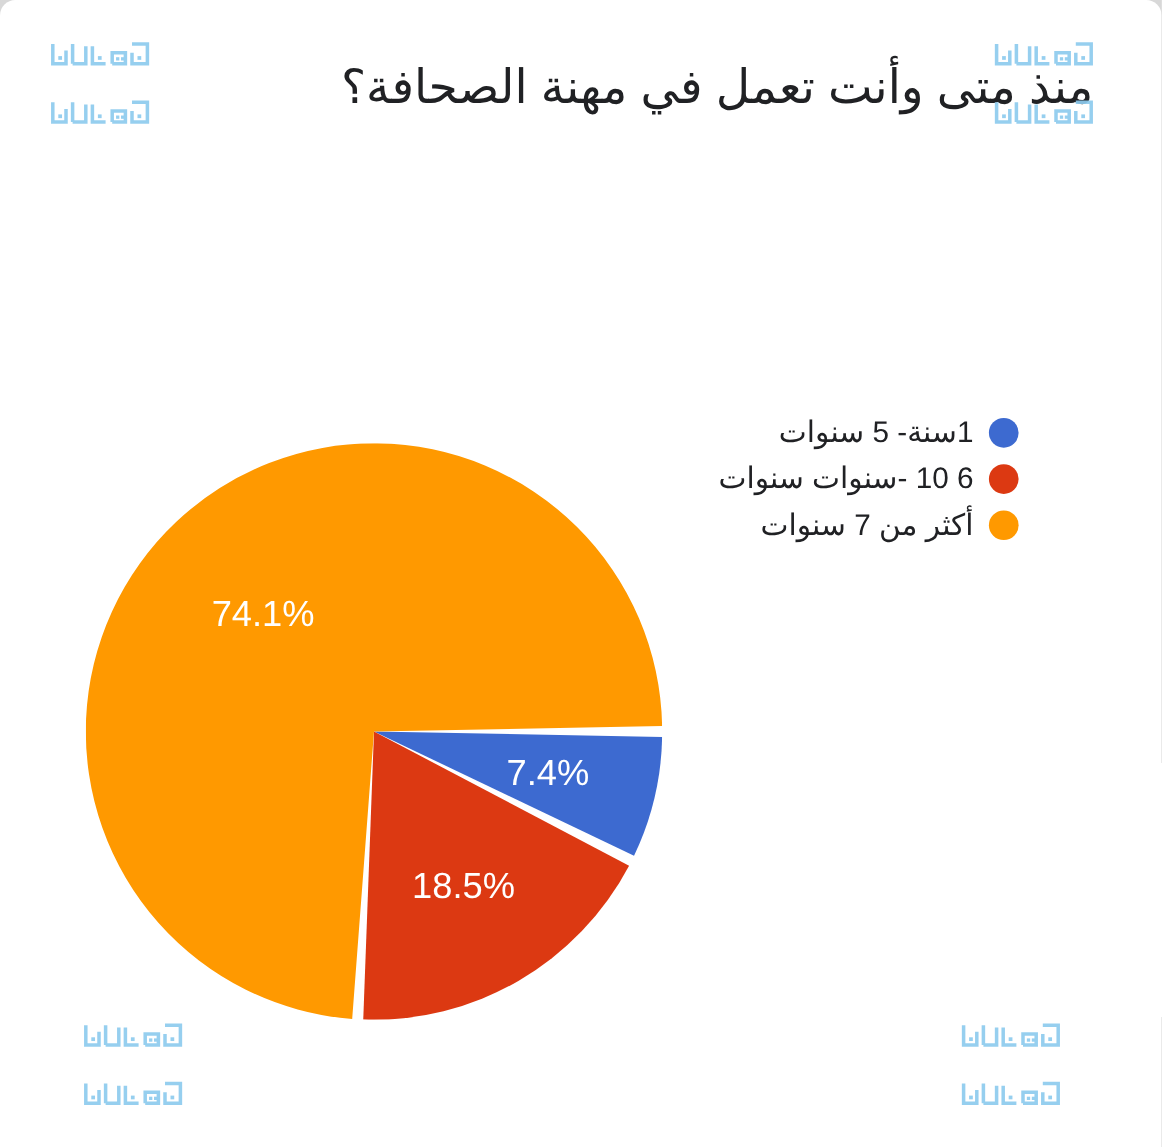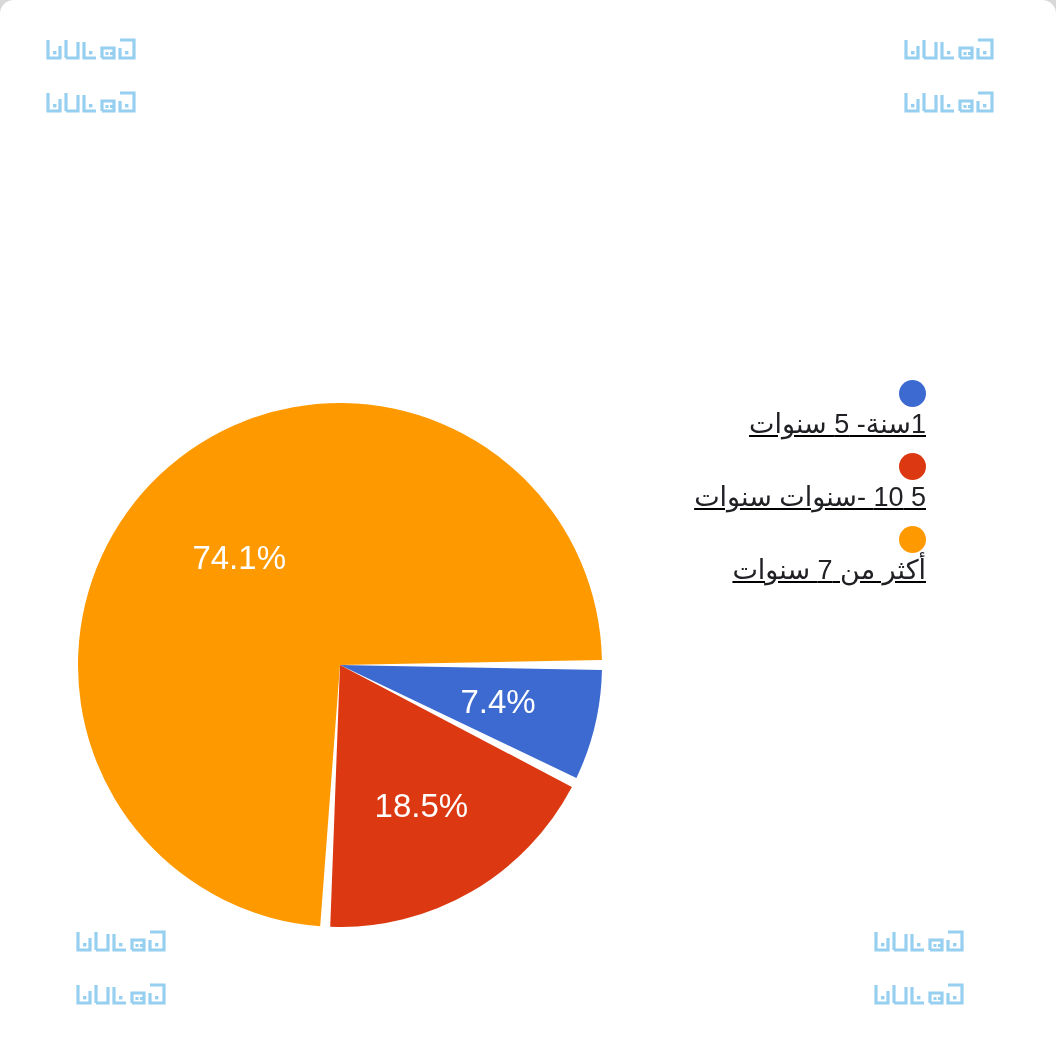--- a/index.html
+++ b/index.html
@@ -56,24 +56,23 @@
   #legend {
     position: absolute;
     right: 130px;
     top: 376px;
     width: 300px;
     direction: rtl;
     text-align: right;
   }
   .legend-row {
     display: flex;
-    flex-direction: column;
+    flex-direction: row;
     align-items: flex-start;
     margin-bottom: 6px;
-    text-decoration: underline;
   }
   .legend-dot {
     flex: 0 0 auto;
     width: 27px;
     height: 27px;
     border-radius: 50%;
     margin-left: 14px;
     margin-top: 4px;
   }
   .legend-text {
@@ -91,20 +90,21 @@
     opacity: 0.92;
     pointer-events: none;
   }
   .watermark svg { display: block; }
 </style>
 </head>
 <body>
 
 <div id="page">
 
+  <div class="chart-title">منذ متى وأنت تعمل في مهنة الصحافة؟</div>
 
   <div id="pie-wrap">
     <svg viewBox="0 0 524 524" xmlns="http://www.w3.org/2000/svg">
       <g id="pie-slices">
           <circle cx="262" cy="262" r="262" fill="#ffffff"></circle>
           <path d="M 262 262 L 523.95 267.03 A 262 262 0 0 1 498.40 374.96 Z" fill="#3d6ad0"></path>
           <path d="M 262 262 L 493.89 383.95 A 262 262 0 0 1 252.22 523.82 Z" fill="#dc3912"></path>
           <path d="M 262 262 L 242.17 523.25 A 262 262 0 1 1 523.95 256.97 Z" fill="#ff9900"></path>
         </g>
       <g id="pie-labels">
@@ -115,21 +115,21 @@
     </svg>
   </div>
 
   <div id="legend">
       <div class="legend-row">
         <span class="legend-dot" style="background: rgb(61, 106, 208);"></span>
         <span class="legend-text">1سنة- 5 سنوات</span>
       </div>
       <div class="legend-row">
         <span class="legend-dot" style="background: rgb(220, 57, 18);"></span>
-        <span class="legend-text">5 10 -سنوات سنوات</span>
+        <span class="legend-text">6 10 -سنوات سنوات</span>
       </div>
       <div class="legend-row">
         <span class="legend-dot" style="background: rgb(255, 153, 0);"></span>
         <span class="legend-text">أكثر من 7 سنوات</span>
       </div>
     </div>
 
   <div id="watermark-layer">
       <div class="watermark" style="left: 44px; top: 36px;">
     <svg width="94" height="26" viewBox="0 0 94 26" xmlns="http://www.w3.org/2000/svg">

